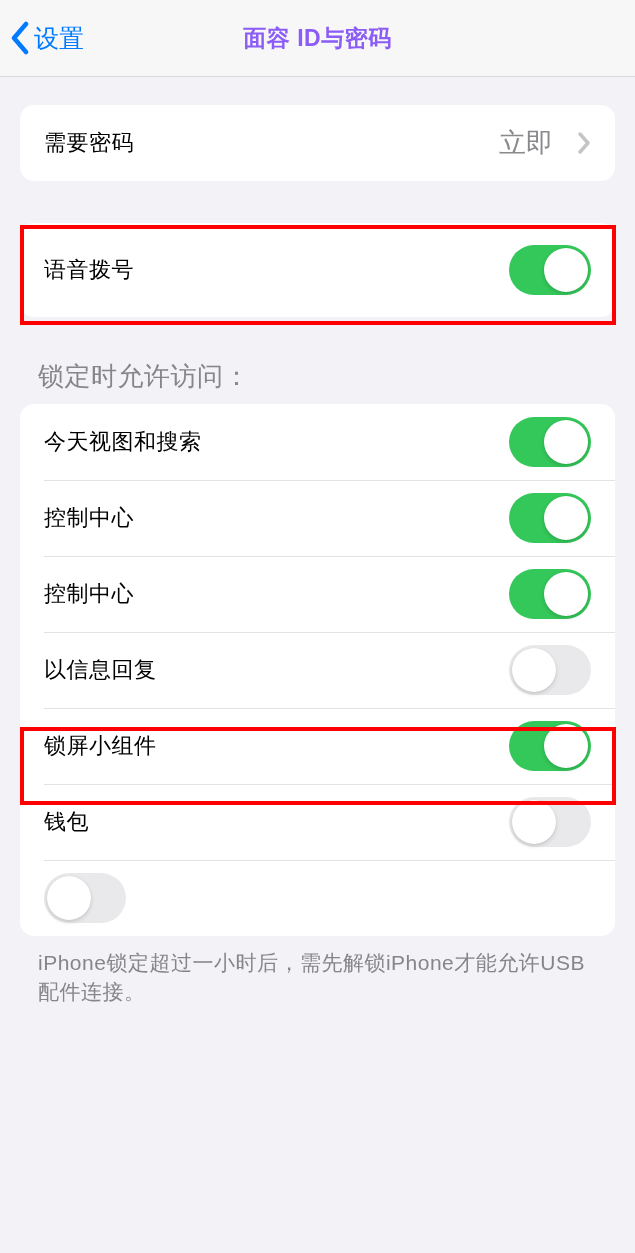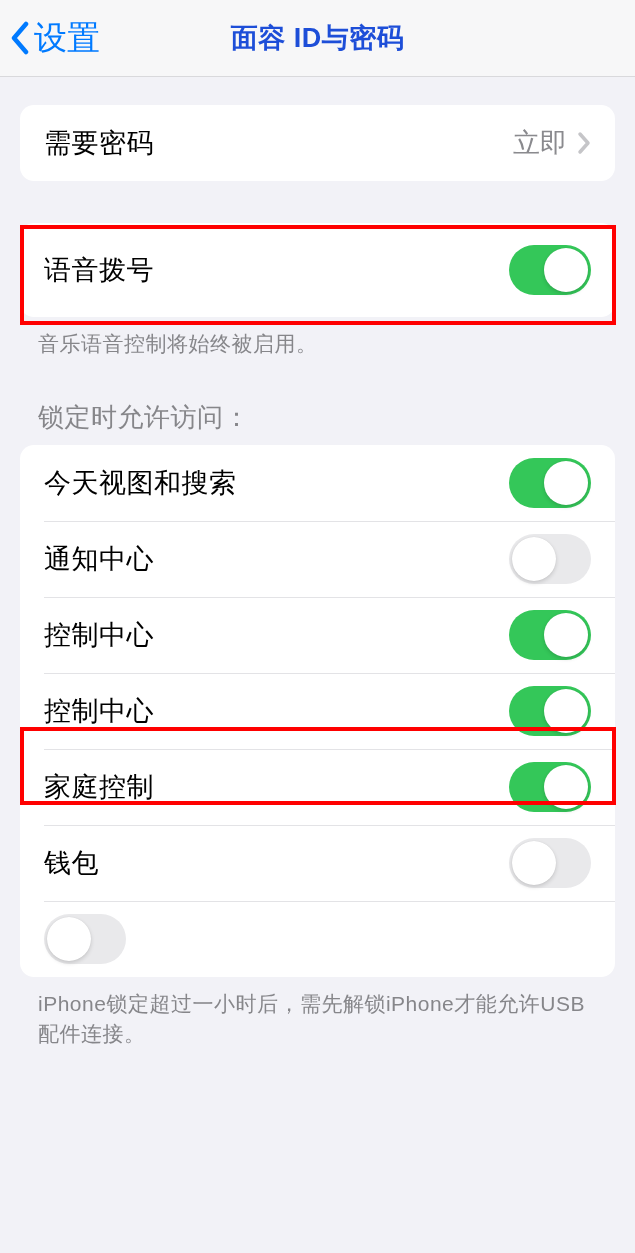--- a/index.html
+++ b/index.html
@@ -21,37 +21,37 @@
       display: flex;
       align-items: center;
       position: relative;
       border-bottom: 1px solid #d9d9dc;
     }
     .back-button {
       display: flex;
       align-items: center;
       padding-left: 10px;
       color: #007aff;
-      font-size: 33px;
+      font-size: 25px;
       cursor: pointer;
     }
     .back-chevron {
       display: inline-block;
       margin-right: 4px;
     }
     .back-chevron svg {
       display: block;
     }
     .header-title {
       position: absolute;
       left: 50%;
       transform: translateX(-50%);
-      font-size: 27px;
+      font-size: 23px;
       font-weight: 600;
-      color: #1d4ed8;
+      color: #8b5cf6;
       letter-spacing: 0.5px;
     }
     .content {
       padding: 0;
     }
     .group {
       background: #fff;
       border-radius: 14px;
       margin: 28px 20px 0 20px;
       overflow: hidden;
@@ -67,27 +67,28 @@
     .row + .row::before {
       content: "";
       position: absolute;
       top: 0;
       left: 24px;
       right: 0;
       height: 1px;
       background: #e3e3e6;
     }
     .row-label {
-      font-size: 27px;
+      font-size: 22px;
       color: #000;
       letter-spacing: 0.5px;
     }
     .row-right {
       display: flex;
       align-items: center;
+      gap: 14px;
     }
     .row-value {
       font-size: 27px;
       color: #8a8a8e;
       margin-right: 10px;
     }
     .chevron svg {
       display: block;
     }
     .toggle {
@@ -185,51 +186,50 @@
   </div>
 
   <div class="group" style="margin-top:42px">
     <div class="row" style="min-height:94px">
       <span class="row-label">语音拨号</span>
       <div class="toggle on">
         <div class="toggle-knob"></div>
       </div>
     </div>
   </div>
-  <div class="footer-text">音乐语音控制将始终被启用。</div>
 
   <div class="section-header">锁定时允许访问：</div>
 
   <div class="group group-access" id="access-group">
   <div class="row">
         <span class="row-label">今天视图和搜索</span>
         <div class="toggle on">
           <div class="toggle-knob"></div>
         </div>
       </div>
       <div class="row">
-        <span class="row-label">通知中心</span>
+        <span class="row-label">控制中心</span>
+        <div class="toggle on">
+          <div class="toggle-knob"></div>
+        </div>
+      </div>
+      <div class="row">
+        <span class="row-label">控制中心</span>
+        <div class="toggle on">
+          <div class="toggle-knob"></div>
+        </div>
+      </div>
+      <div class="row">
+        <span class="row-label">以信息回复</span>
         <div class="toggle off">
           <div class="toggle-knob"></div>
         </div>
       </div>
       <div class="row">
-        <span class="row-label">控制中心</span>
-        <div class="toggle on">
-          <div class="toggle-knob"></div>
-        </div>
-      </div>
-      <div class="row">
-        <span class="row-label">控制中心</span>
-        <div class="toggle on">
-          <div class="toggle-knob"></div>
-        </div>
-      </div>
-      <div class="row">
-        <span class="row-label">家庭控制</span>
+        <span class="row-label">锁屏小组件</span>
         <div class="toggle on">
           <div class="toggle-knob"></div>
         </div>
       </div>
       <div class="row">
         <span class="row-label">钱包</span>
         <div class="toggle off">
           <div class="toggle-knob"></div>
         </div>
       </div>

